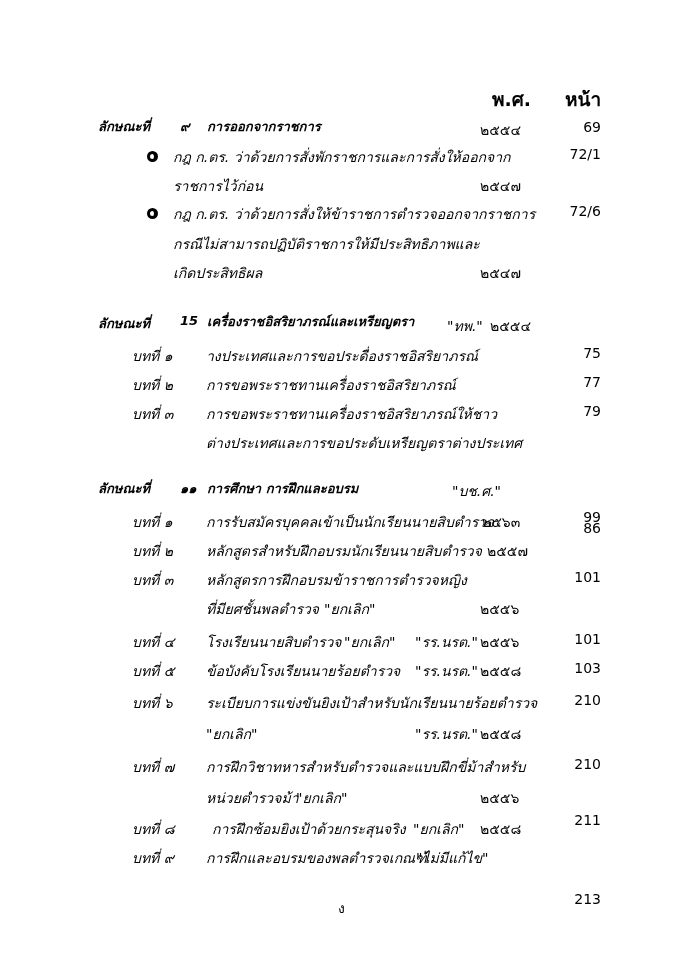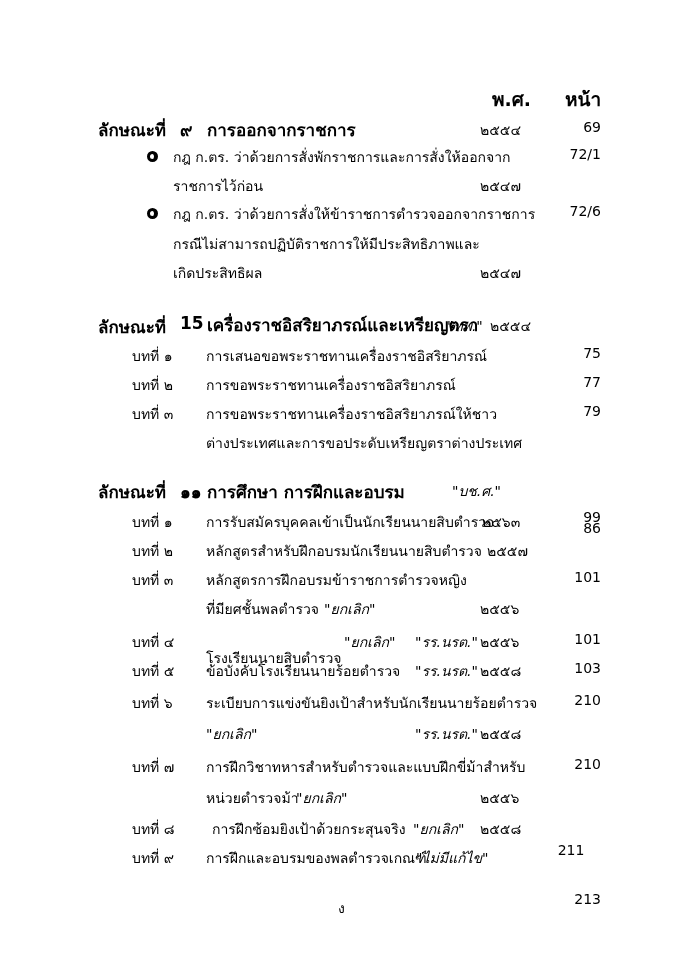--- a/index.html
+++ b/index.html
@@ -3,22 +3,22 @@
   <meta charset="utf-8">
   <style>
     html, body { margin: 0; padding: 0; background: #ffffff; }
     body {
       width: 688px; height: 971px; position: relative; overflow: hidden;
       font-family: "DejaVu Sans", "Liberation Sans", sans-serif;
       color: #000;
     }
     .abs { position: absolute; white-space: nowrap; }
     .hdr { font-weight: bold; font-size: 19px; text-align: right; }
-    .sec { font-weight: bold; font-size: 17px; }
-    .txt { font-size: 14px; }
+    .sec { font-weight: bold; font-size: 13px; font-style: italic; }
+    .txt { font-size: 14px; font-style: italic; }
     .num { font-size: 14px; text-align: right; width: 60px; }
     .yr  { font-size: 14px; }
     .it  { font-style: italic; font-weight: normal; }
     .bullet {
       width: 11px; height: 11px; border: 3px solid #000; border-radius: 50%;
       border-right-width: 4px; box-sizing: border-box;
     }
     .page-no { font-size: 14px; }
   </style>
 </head>
@@ -49,21 +49,21 @@
 </div>
 
 <div>
   <div class="abs sec" style="left:98px;top:313px;">ลักษณะที่</div>
   <div class="abs sec" style="left:180px;top:313px;">15</div>
   <div class="abs sec" style="left:207px;top:311px;">เครื่องราชอิสริยาภรณ์และเหรียญตรา</div>
   <div class="abs txt it" style="left:447px;top:315px;">"ทพ."</div>
   <div class="abs yr" style="left:490px;top:315px;">๒๕๕๔</div>
 
   <div class="abs txt" style="left:132px;top:345px;">บทที่ ๑</div>
-  <div class="abs txt" style="left:206px;top:345px;">การเสนอขอพระราชทานเครื่องราชอิสริยาภรณ์</div>
+  <div class="abs txt" style="left:206px;top:345px;">างประเทศและการขอประดื่องราชอิสริยาภรณ์</div>
   <div class="abs num" style="left:541px;top:345px;">75</div>
 
   <div class="abs txt" style="left:132px;top:374px;">บทที่ ๒</div>
   <div class="abs txt" style="left:206px;top:374px;">การขอพระราชทานเครื่องราชอิสริยาภรณ์</div>
   <div class="abs num" style="left:541px;top:374px;">77</div>
 
   <div class="abs txt" style="left:132px;top:403px;">บทที่ ๓</div>
   <div class="abs txt" style="left:206px;top:403px;">การขอพระราชทานเครื่องราชอิสริยาภรณ์ให้ชาว</div>
   <div class="abs num" style="left:541px;top:403px;">79</div>
   <div class="abs txt" style="left:206px;top:432px;">ต่างประเทศและการขอประดับเหรียญตราต่างประเทศ</div>
@@ -86,21 +86,21 @@
   <div class="abs num" style="left:541px;top:509px;">99</div>
 
   <div class="abs txt" style="left:132px;top:569px;">บทที่ ๓</div>
   <div class="abs txt" style="left:206px;top:569px;">หลักสูตรการฝึกอบรมข้าราชการตำรวจหญิง</div>
   <div class="abs num" style="left:541px;top:569px;">101</div>
   <div class="abs txt" style="left:206px;top:598px;">ที่มียศชั้นพลตำรวจ</div>
   <div class="abs txt it" style="left:324px;top:598px;">"ยกเลิก"</div>
   <div class="abs yr" style="left:480px;top:598px;">๒๕๕๖</div>
 
   <div class="abs txt" style="left:132px;top:631px;">บทที่ ๔</div>
-  <div class="abs txt" style="left:206px;top:631px;margin-top:16px;">โรงเรียนนายสิบตำรวจ</div>
+  <div class="abs txt" style="left:206px;top:631px;">โรงเรียนนายสิบตำรวจ</div>
   <div class="abs txt it" style="left:344px;top:631px;">"ยกเลิก"</div>
   <div class="abs txt it" style="left:415px;top:631px;">"รร.นรต."</div>
   <div class="abs yr" style="left:480px;top:631px;">๒๕๕๖</div>
   <div class="abs num" style="left:541px;top:631px;">101</div>
 
   <div class="abs txt" style="left:132px;top:660px;">บทที่ ๕</div>
   <div class="abs txt" style="left:206px;top:660px;">ข้อบังคับโรงเรียนนายร้อยตำรวจ</div>
   <div class="abs txt it" style="left:415px;top:660px;">"รร.นรต."</div>
   <div class="abs yr" style="left:480px;top:660px;">๒๕๕๘</div>
   <div class="abs num" style="left:541px;top:660px;">103</div>
@@ -116,21 +116,21 @@
   <div class="abs txt" style="left:206px;top:756px;">การฝึกวิชาทหารสำหรับตำรวจและแบบฝึกขี่ม้าสำหรับ</div>
   <div class="abs num" style="left:541px;top:756px;">210</div>
   <div class="abs txt" style="left:206px;top:787px;">หน่วยตำรวจม้า</div>
   <div class="abs txt it" style="left:296px;top:787px;">"ยกเลิก"</div>
   <div class="abs yr" style="left:480px;top:787px;">๒๕๕๖</div>
 
   <div class="abs txt" style="left:132px;top:818px;">บทที่ ๘</div>
   <div class="abs txt" style="left:212px;top:818px;text-align:center;">การฝึกซ้อมยิงเป้าด้วยกระสุนจริง</div>
   <div class="abs txt it" style="left:413px;top:818px;">"ยกเลิก"</div>
   <div class="abs yr" style="left:480px;top:818px;">๒๕๕๘</div>
-  <div class="abs num" style="left:541px;top:842px;text-align:center;">211</div>
+  <div class="abs num" style="left:541px;top:812px;">211</div>
 
   <div class="abs txt" style="left:132px;top:847px;text-align:right;">บทที่ ๙</div>
   <div class="abs txt" style="left:206px;top:847px;">การฝึกและอบรมของพลตำรวจเกณฑ์</div>
   <div class="abs txt it" style="left:416px;top:847px;">"ไม่มีแก้ไข"</div>
   <div class="abs num" style="left:541px;top:847px;margin-top:44px;">213</div>
 </div>
 
 <div class="abs page-no" style="left:338px;top:897px;">ง</div>
 
 </body></html>

